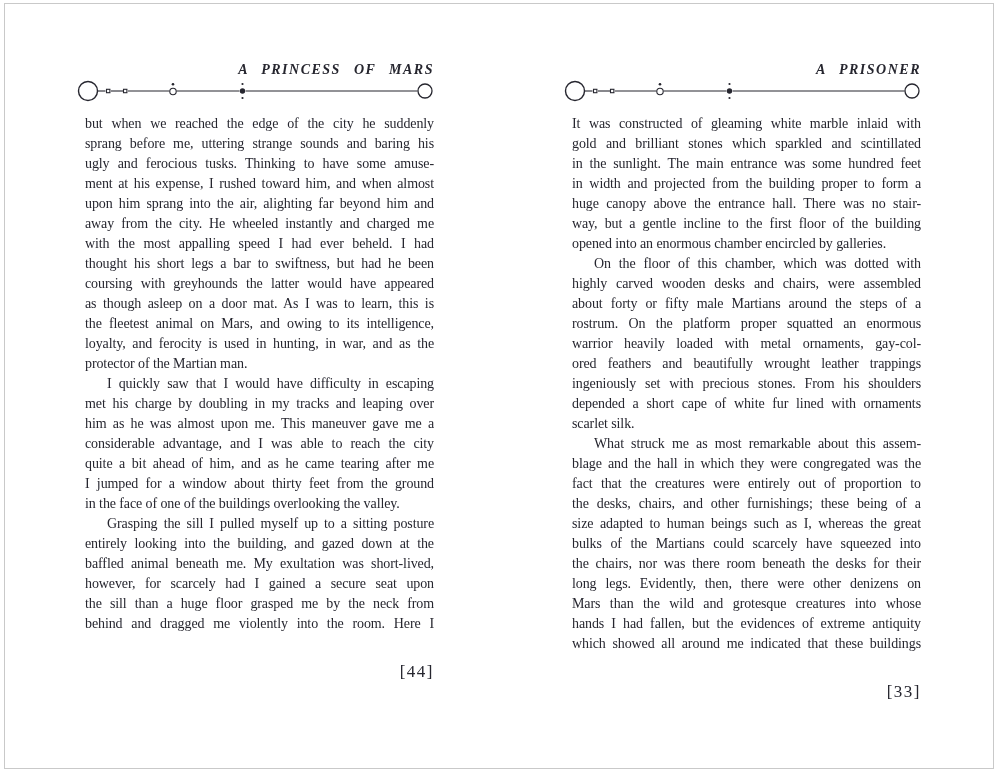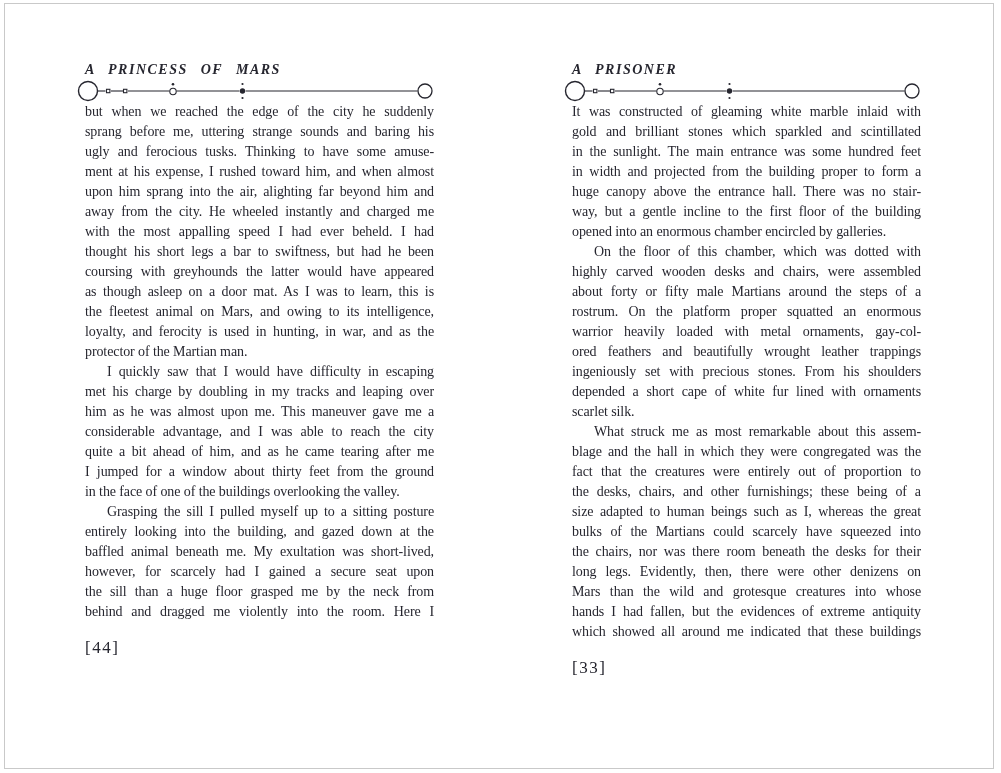--- a/index.html
+++ b/index.html
@@ -22,50 +22,50 @@
     pointer-events: none;
   }
   .page {
     position: absolute;
     top: 60px;
     width: 349px;
   }
   .page.left  { left: 85px; }
   .page.right { left: 572px; }
   .running-head {
-    text-align: left;
+    text-align: right;
     font-style: italic;
     font-weight: bold;
     font-size: 14px;
     line-height: 20px;
     height: 20px;
     letter-spacing: 1.5px;
     word-spacing: 8px;
     white-space: nowrap;
   }
   .ornament {
     display: block;
     margin-left: -8px;
   }
-  .body-text { margin-top: 0; }
+  .body-text { margin-top: 12px; }
   .line {
     font-size: 14px;
     line-height: 20px;
     height: 20px;
     letter-spacing: -0.1px;
     text-align: justify;
     text-align-last: justify;
     overflow: hidden;
     white-space: nowrap;
   }
   .line.indent { text-indent: 22px; }
   .line.last   { text-align-last: left; }
   .folio {
-    margin-top: 16px;
-    text-align: left;
+    margin-top: 28px;
+    text-align: right;
     font-size: 17px;
     letter-spacing: 1.5px;
   }
 </style>
 </head>
 <body>
 
 <div class="frame"></div>
 
 <section class="page left">

